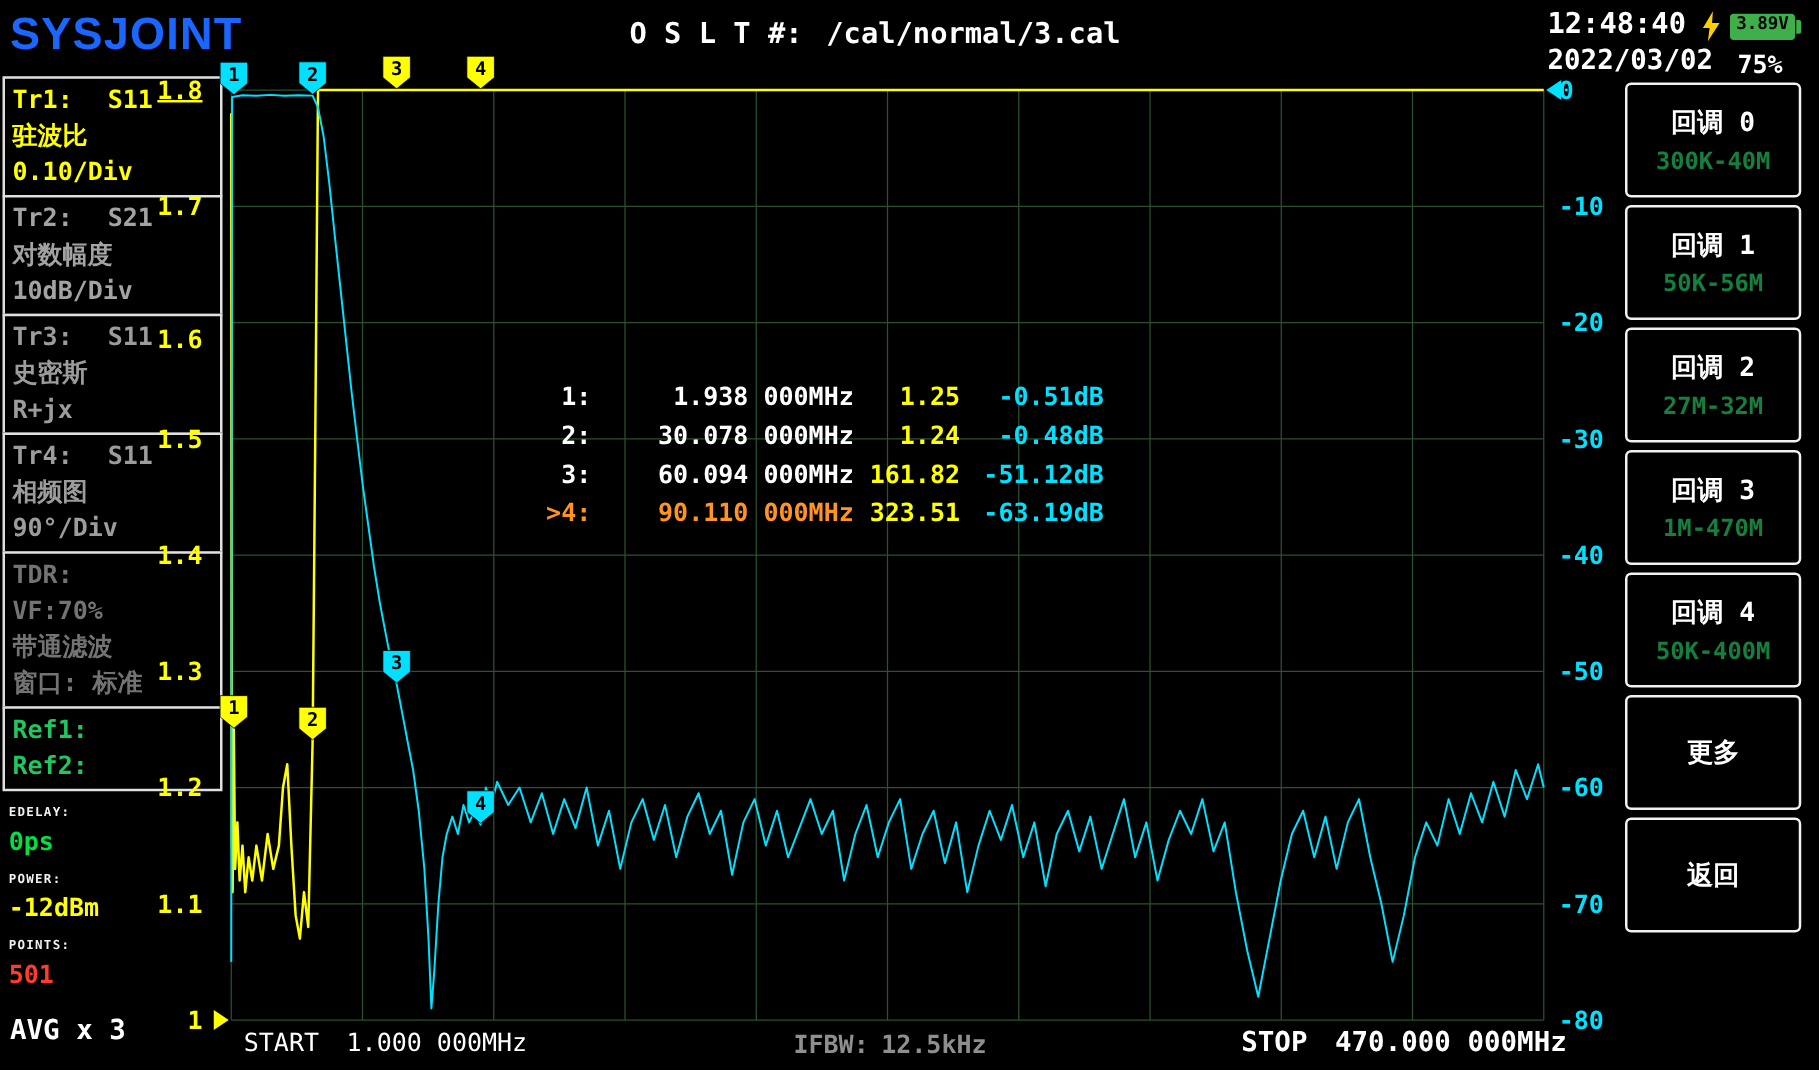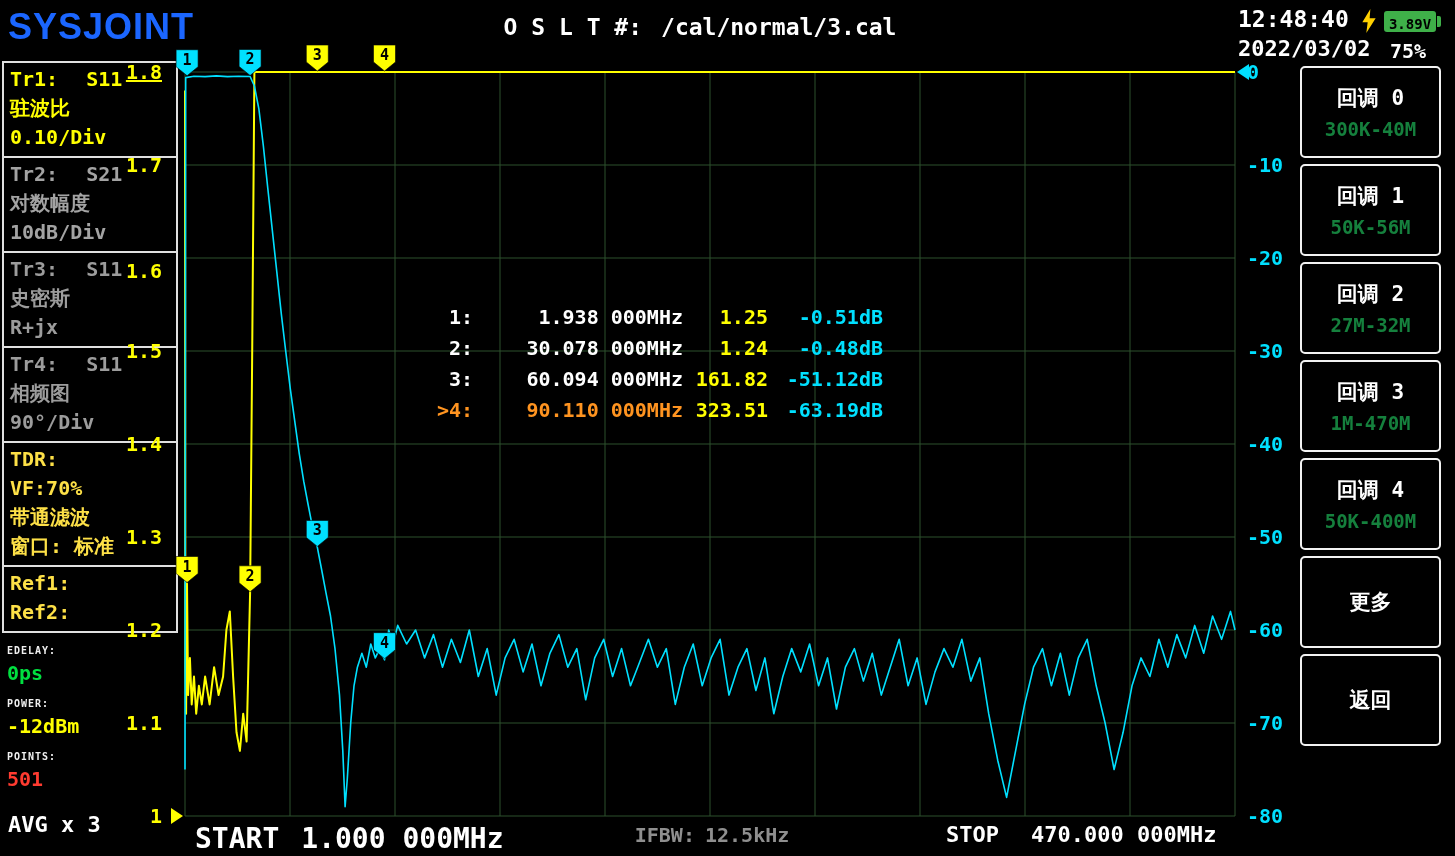--- a/index.html
+++ b/index.html
@@ -7,21 +7,21 @@
           font-family:"DejaVu Sans Mono","Liberation Mono",monospace;color:#fff;}
   .abs{position:absolute;}
   .logo{left:8px;top:6px;font-size:36px;font-weight:bold;color:#1b66ff;
         font-family:"Liberation Sans",sans-serif;letter-spacing:1px;}
   .cal{left:700px;top:14px;transform:translateX(-50%);display:flex;gap:19px;
        font-size:23px;font-weight:bold;white-space:pre;}
   .clock{left:1238px;top:6px;font-size:23px;font-weight:bold;}
   .date{left:1238px;top:36px;font-size:22px;font-weight:bold;}
   .pct{left:1390px;top:39px;font-size:20px;font-weight:bold;}
   .battery{left:1384px;top:11px;width:52px;height:21px;background:#3fb049;border-radius:3px;
-           display:flex;align-items:flex-end;justify-content:center;position:absolute;}
+           display:flex;align-items:flex-start;justify-content:center;position:absolute;}
   .battery::after{content:"";position:absolute;right:-5px;top:5px;width:4px;height:11px;
            background:#3fb049;border-radius:0 2px 2px 0;}
   .battery span{font-size:14px;font-weight:bold;color:#000;}
   .bolt{left:1362px;top:9px;}
 
   #sidebar{left:2px;top:63px;width:176px;position:absolute;}
   .sbox{border:2px solid #e0e0e0;padding:2px 6px 4px;margin-top:-2px;background:#000;}
   .sline{font-size:20px;font-weight:bold;line-height:29px;white-space:pre;}
   .sline .param{margin-left:28px;}
   .kv{margin:9px 0 0 5px;}
@@ -41,24 +41,24 @@
   .c0{width:48px;} .c1{width:210px;} .c2{width:85px;} .c3{width:115px;}
   .valy{color:#ffff00;} .valc{color:#00e0ff;} .act{color:#ff9420;}
 
   #menu{left:1300px;top:66px;width:141px;position:absolute;}
   .mbtn{height:92px;margin-bottom:6px;border:2px solid #f2f2f2;border-radius:5px;background:#000;
         display:flex;flex-direction:column;align-items:center;justify-content:center;gap:6px;
         box-sizing:border-box;cursor:pointer;}
   .mbtn .l1{font-size:21px;font-weight:bold;color:#fff;}
   .mbtn .l2{font-size:19px;font-weight:bold;color:#15803d;}
 
-  .start{left:195px;top:822px;display:flex;gap:22px;font-size:28px;font-weight:bold;white-space:pre;}
+  .start{left:195px;top:822px;display:flex;gap:22px;font-size:20px;font-weight:normal;white-space:pre;}
   .ifbw{left:712px;top:823px;transform:translateX(-50%);font-size:20px;font-weight:bold;
         color:#8f8f8f;display:flex;gap:10px;white-space:pre;}
-  .stop{left:946px;top:822px;display:flex;gap:32px;font-size:22px;font-weight:bold;white-space:pre;}
+  .stop{left:993px;top:822px;display:flex;gap:22px;font-size:22px;font-weight:bold;white-space:pre;}
 </style>
 </head>
 <body>
 
 <div class="screen">
 
   <div class="abs logo">SYSJOINT</div>
   <div class="abs cal">
     <span>O S L T #:</span>
     <span>/cal/normal/3.cal</span>
@@ -87,27 +87,27 @@
       <div class="sbox" style="color: rgb(156, 156, 156);">
         <div class="sline"><span>Tr3:</span><span class="param">S11</span></div>
         <div class="sline">史密斯</div>
         <div class="sline">R+jx</div>
       </div>
       <div class="sbox" style="color: rgb(156, 156, 156);">
         <div class="sline"><span>Tr4:</span><span class="param">S11</span></div>
         <div class="sline">相频图</div>
         <div class="sline">90°/Div</div>
       </div>
-      <div class="sbox" style="color: #fde047;">
+      <div class="sbox" style="color: #737373;">
         <div class="sline">TDR:</div>
         <div class="sline">VF:70%</div>
         <div class="sline">带通滤波</div>
         <div class="sline">窗口: 标准</div>
       </div>
-      <div class="sbox" style="color: #fde047;">
+      <div class="sbox" style="color: #22c55e;">
         <div class="sline">Ref1:</div>
         <div class="sline">Ref2:</div>
       </div>
       <div class="kv">
         <div class="kl">EDELAY:</div>
         <div class="kvv" style="color: rgb(0, 224, 64);">0ps</div>
       </div>
       <div class="kv">
         <div class="kl">POWER:</div>
         <div class="kvv" style="color: rgb(255, 255, 0);">-12dBm</div>

